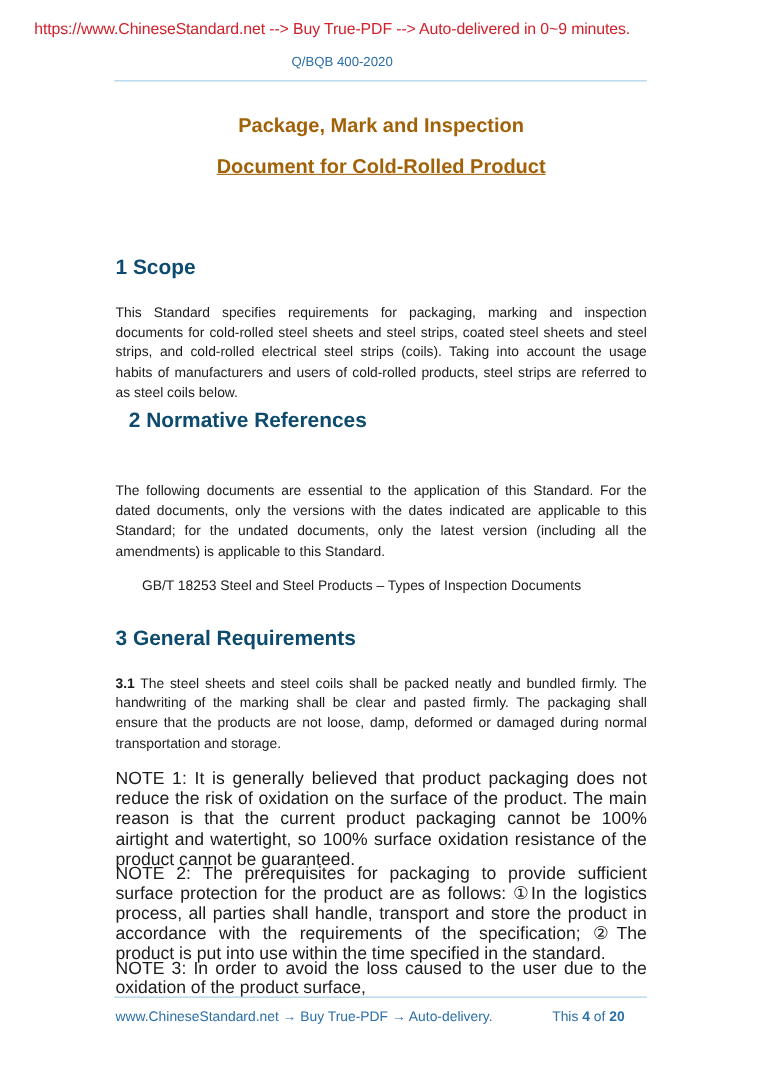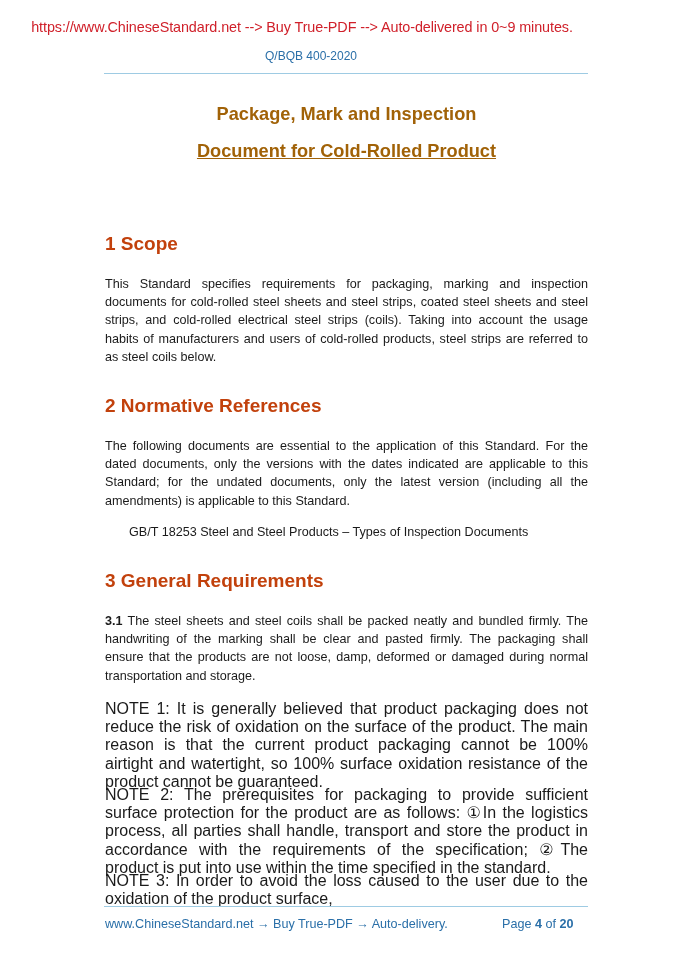--- a/index.html
+++ b/index.html
@@ -3,21 +3,21 @@
   <meta charset="utf-8">
   <style>
     html, body { margin: 0; padding: 0; background: #ffffff; }
     body { width: 693px; height: 980px; position: relative; overflow: hidden; font-family: "Liberation Sans", sans-serif; color: #111; }
     .banner { position: absolute; top: 19px; left: 0; width: 604px; text-align: center; font-size: 14.4px; color: #d0202a; letter-spacing: -0.1px; }
     .docno { position: absolute; top: 49px; left: 0; width: 622px; text-align: center; font-size: 12px; color: #2a6fa8; }
     .hr-top { position: absolute; top: 73px; left: 104px; width: 484px; height: 1px; background: #9ecbe3; }
     .title { position: absolute; left: 0; width: 693px; text-align: center; font-weight: bold; font-size: 18.2px; color: #a16207; }
     .title.l1 { top: 104px; }
     .title.l2 { top: 141px; text-decoration: underline; }
-    .h1 { position: absolute; left: 105px; font-weight: bold; font-size: 19px; color: #c2410c; }
+    .h1 { position: absolute; left: 105px; font-weight: bold; font-size: 19px; color: #0c4a6e; }
     .para { position: absolute; left: 105px; width: 483px; font-size: 12.6px; line-height: 18.2px; text-align: justify; color: #1a1a1a; }
     .ref { position: absolute; left: 129px; font-size: 12.6px; color: #1a1a1a; }
     .note { position: absolute; left: 105px; width: 483px; font-size: 16px; line-height: 18.2px; text-align: justify; color: #1a1a1a; }
     .hr-bot { position: absolute; top: 906px; left: 104px; width: 484px; height: 1px; background: #9ecbe3; }
     .footer-link { position: absolute; top: 917px; left: 105px; font-size: 12.6px; color: #2a6fa8; }
     .footer-link a { color: #2a6fa8; }
     .page-num { position: absolute; top: 917px; left: 502px; font-size: 12.6px; color: #2a6fa8; }
     .page-num b { font-weight: bold; }
   </style>
 </head>
@@ -26,26 +26,26 @@
 <div class="banner">https://www.ChineseStandard.net --&gt; Buy True-PDF --&gt; Auto-delivered in 0~9 minutes.</div>
 <div class="docno">Q/BQB 400-2020</div>
 <div class="hr-top"></div>
 
 <div class="title l1">Package, Mark and Inspection</div>
 <div class="title l2">Document for Cold-Rolled Product</div>
 
 <div class="h1" style="top:233px;">1 Scope</div>
 <div class="para" style="top:275px;">This Standard specifies requirements for packaging, marking and inspection documents for cold-rolled steel sheets and steel strips, coated steel sheets and steel strips, and cold-rolled electrical steel strips (coils). Taking into account the usage habits of manufacturers and users of cold-rolled products, steel strips are referred to as steel coils below.</div>
 
-<div class="h1" style="top:395px;">2 Normative References</div>
+<div class="h1" style="top:372px;margin-left:12px;">2 Normative References</div>
 <div class="para" style="top:437px;">The following documents are essential to the application of this Standard. For the dated documents, only the versions with the dates indicated are applicable to this Standard; for the undated documents, only the latest version (including all the amendments) is applicable to this Standard.</div>
 <div class="ref" style="top:525px;">GB/T 18253 Steel and Steel Products – Types of Inspection Documents</div>
 
 <div class="h1" style="top:570px;">3 General Requirements</div>
 <div class="para" style="top:612px;"><b>3.1</b><span> The steel sheets and steel coils shall be packed neatly and bundled firmly. The handwriting of the marking shall be clear and pasted firmly. The packaging shall ensure that the products are not loose, damp, deformed or damaged during normal transportation and storage.</span></div>
 
 <div class="note" style="top:700px;">NOTE 1: It is generally believed that product packaging does not reduce the risk of oxidation on the surface of the product. The main reason is that the current product packaging cannot be 100% airtight and watertight, so 100% surface oxidation resistance of the product cannot be guaranteed.</div>
 <div class="note" style="top:786px;">NOTE 2: The prerequisites for packaging to provide sufficient surface protection for the product are as follows: ①In the logistics process, all parties shall handle, transport and store the product in accordance with the requirements of the specification; ②The product is put into use within the time specified in the standard.</div>
 <div class="note" style="top:872px;">NOTE 3: In order to avoid the loss caused to the user due to the oxidation of the product surface,</div>
 
 <div class="hr-bot"></div>
 <div class="footer-link"><a>www.ChineseStandard.net</a><span> → Buy True-PDF → Auto-delivery.</span></div>
-<div class="page-num"><span>Page</span> <b>4</b> <span>of</span> <b>20</b></div>
+<div class="page-num"><span>This</span> <b>4</b> <span>of</span> <b>20</b></div>
 
 </body></html>

